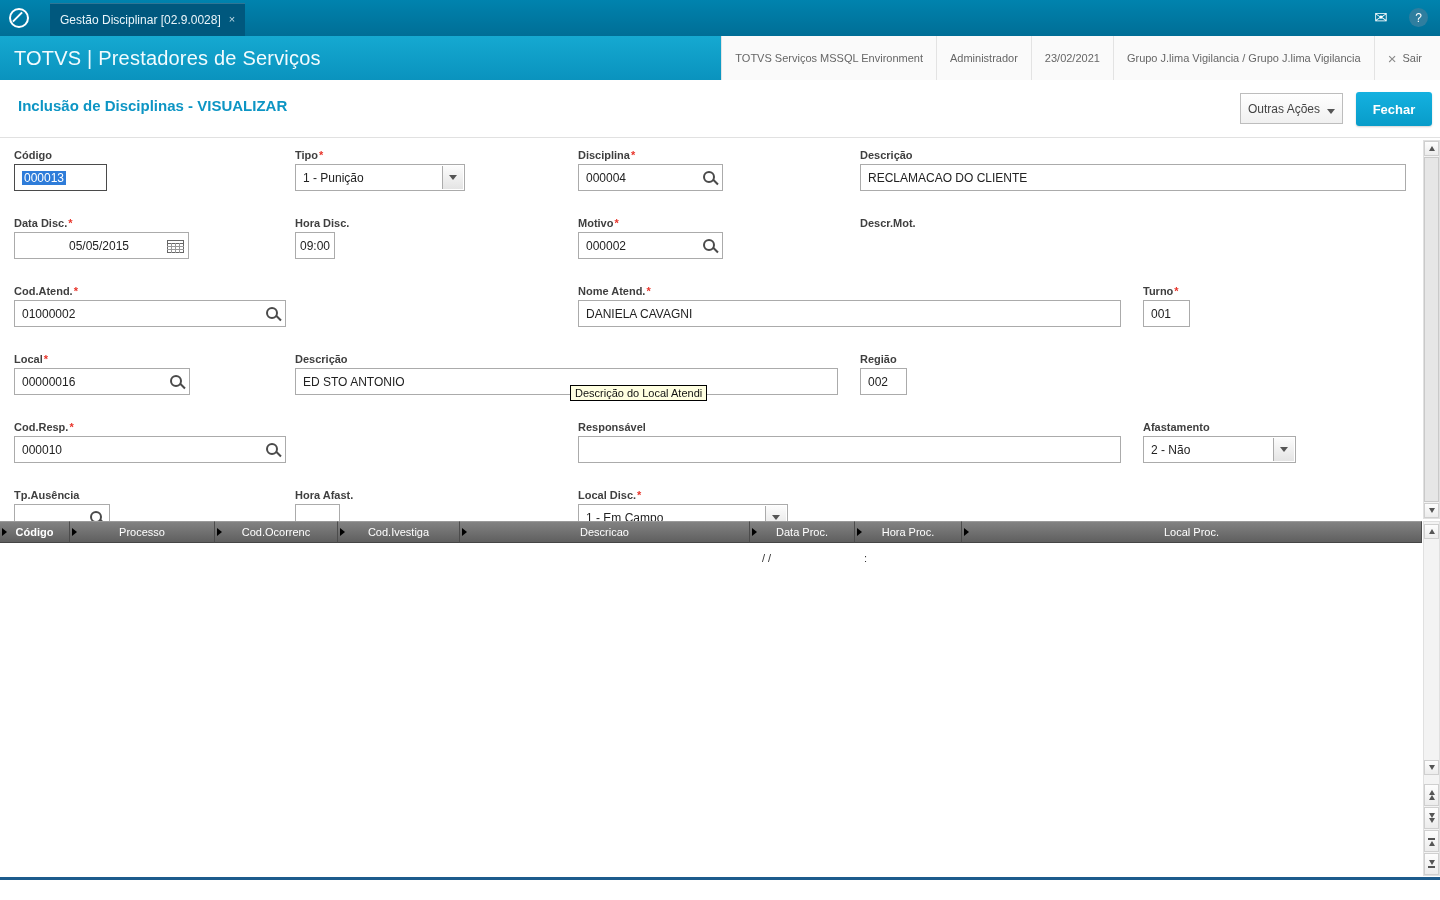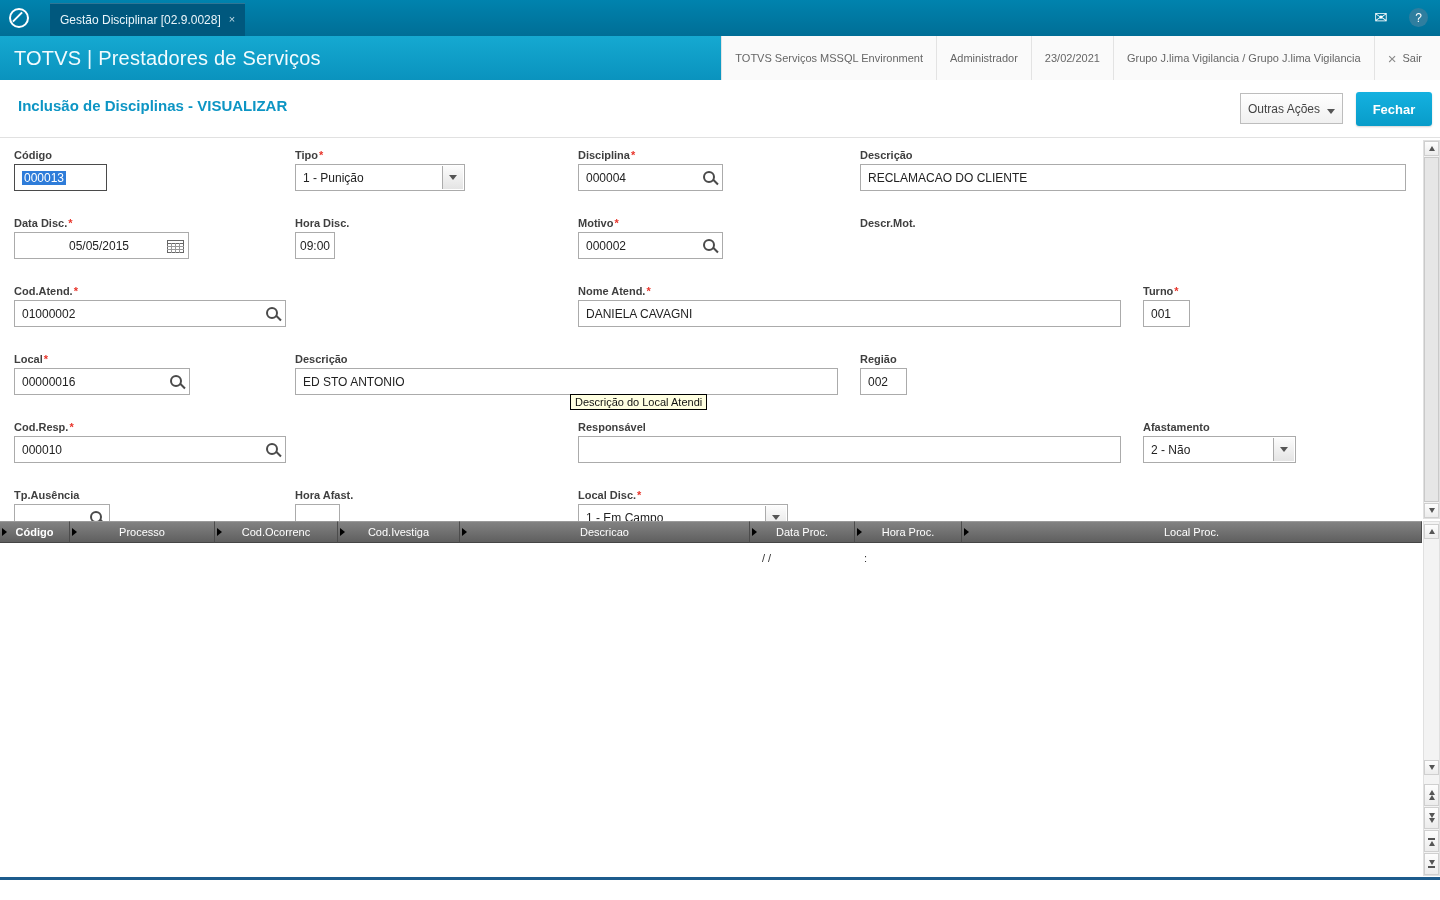--- a/index.html
+++ b/index.html
@@ -221,21 +221,21 @@
     <div class="lab" style="left:295px;top:215px"><span>Descrição</span></div>
     <div class="tbox" style="left:295px;top:230px;width:543px">
         <span>ED STO ANTONIO</span>
       </div>
 
     <div class="lab" style="left:860px;top:215px"><span>Região</span></div>
     <div class="tbox" style="left:860px;top:230px;width:47px">
         <span>002</span>
       </div>
 
-    <div class="tip" style="left:570px;top:256px">Descrição do Local Atendi</div>
+    <div class="tip" style="left:570px;top:247px">Descrição do Local Atendi</div>
 
     <div class="lab" style="left:14px;top:283px"><span>Cod.Resp.</span><span class="req">*</span></div>
     <div class="tbox pad-ico" style="left:14px;top:298px;width:272px">
         <span>000010</span>
         <span class="mag"></span>
       </div>
 
     <div class="lab" style="left:578px;top:283px"><span>Responsável</span></div>
     <div class="tbox" style="left:578px;top:298px;width:543px">
         <span></span>

